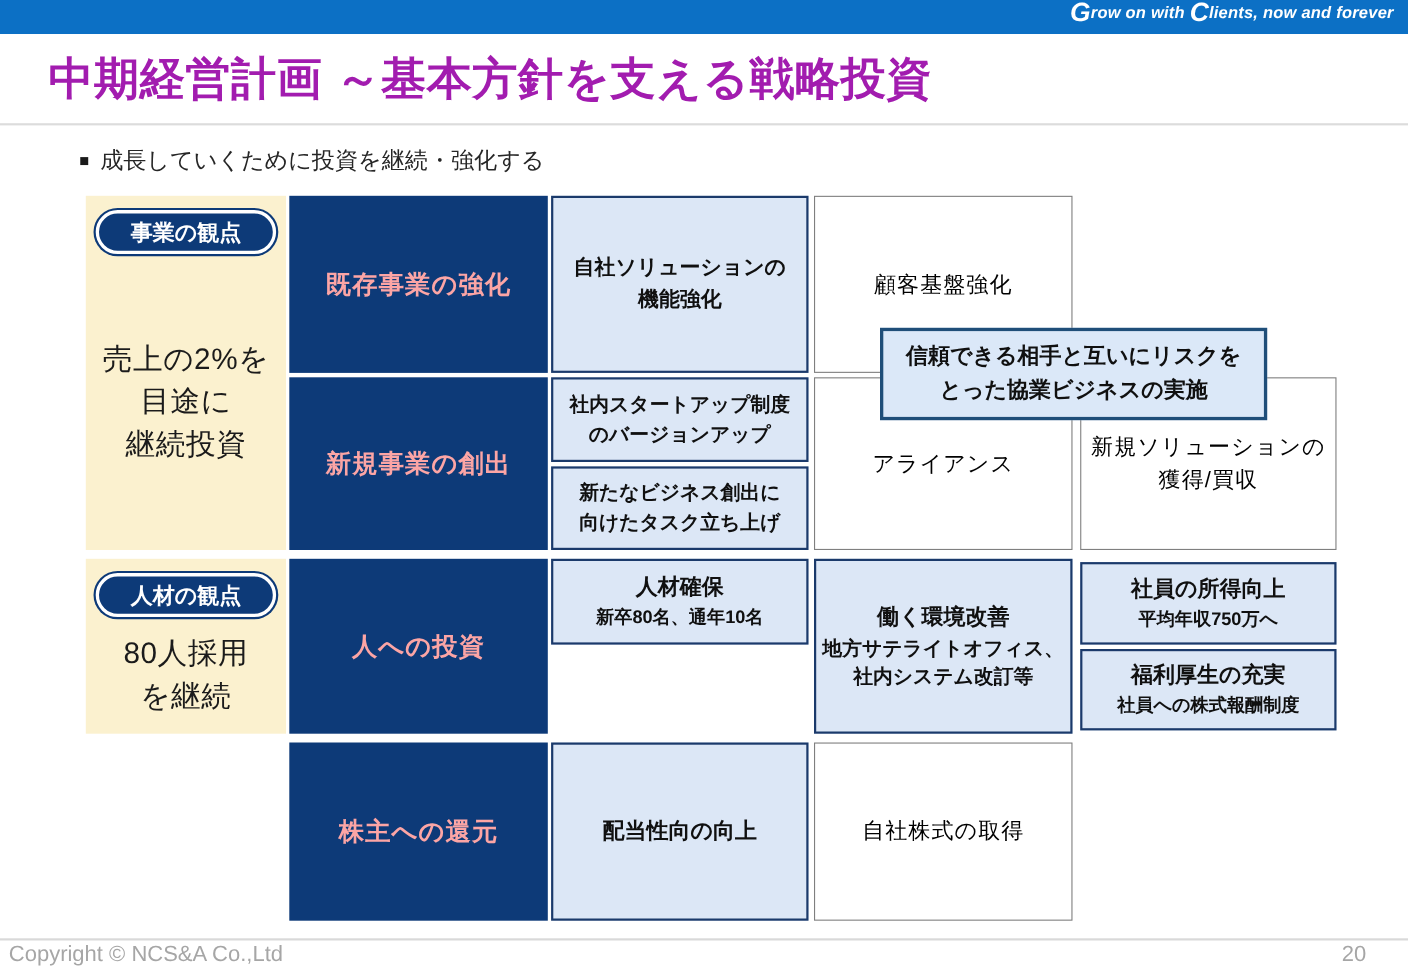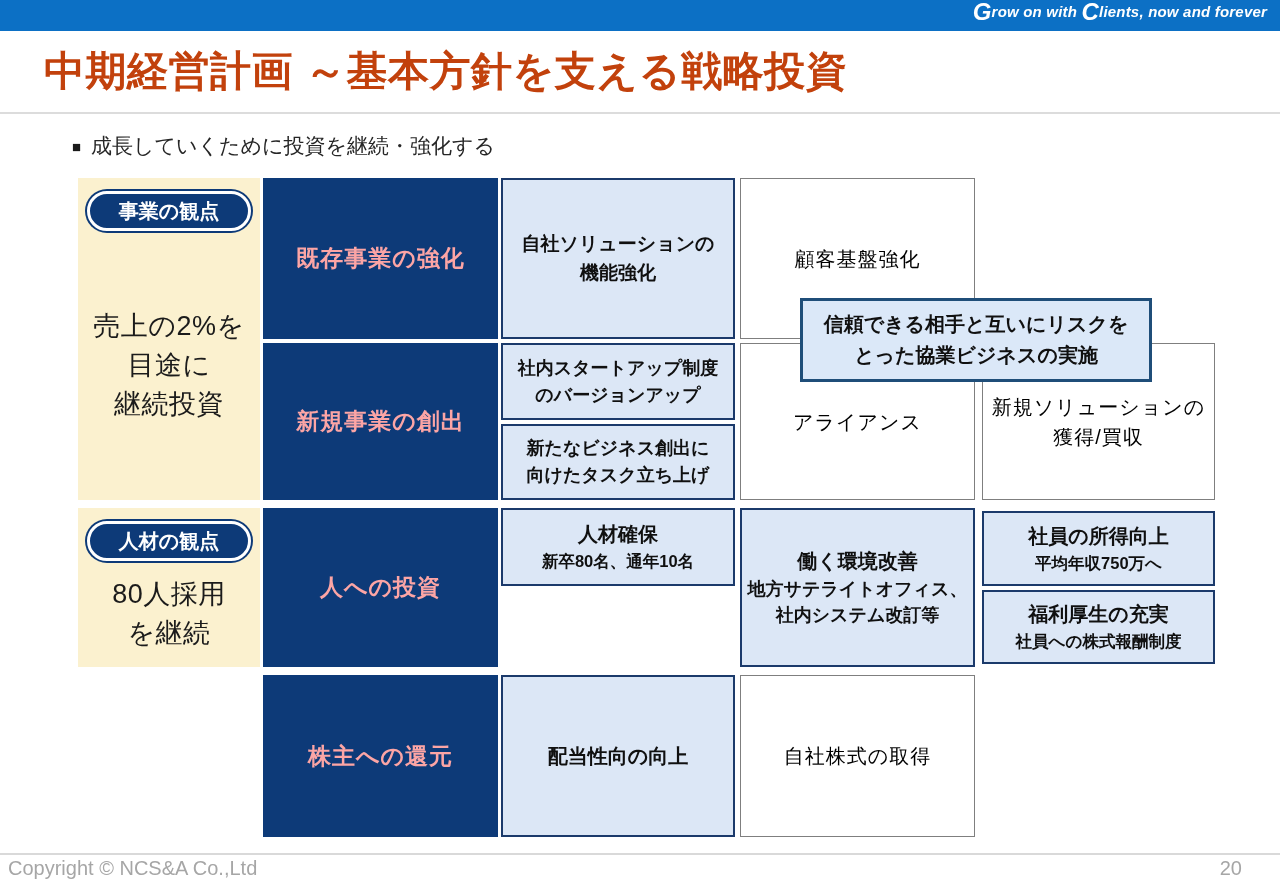--- a/index.html
+++ b/index.html
@@ -21,21 +21,21 @@
     letter-spacing:0.2px; white-space:nowrap; line-height:1;
   }
   .tagline .cap { font-size:24px; vertical-align:-3px; }
 
   
   .titlebar {
     position:absolute; left:0; top:31px; width:1280px; height:83px;
     background:#ffffff; border-bottom:2px solid #dcdcdc;
     display:flex; align-items:center; padding-left:44px;
   }
-  .titlebar h1 { font-size:41px; font-weight:800; color:#c2410c; letter-spacing:0.5px; white-space:nowrap; }
+  .titlebar h1 { font-size:41px; font-weight:800; color:#a21caf; letter-spacing:0.5px; white-space:nowrap; }
 
   
   .bullet-line {
     position:absolute; left:72px; top:132px; font-size:21px; color:#262626;
     display:flex; align-items:center; white-space:nowrap;
   }
   .bullet-line .sq { font-size:15px; margin-right:10px; color:#1a1a1a; }
 
   
   .box { position:absolute; display:flex; flex-direction:column; align-items:center; justify-content:center; text-align:center; }

